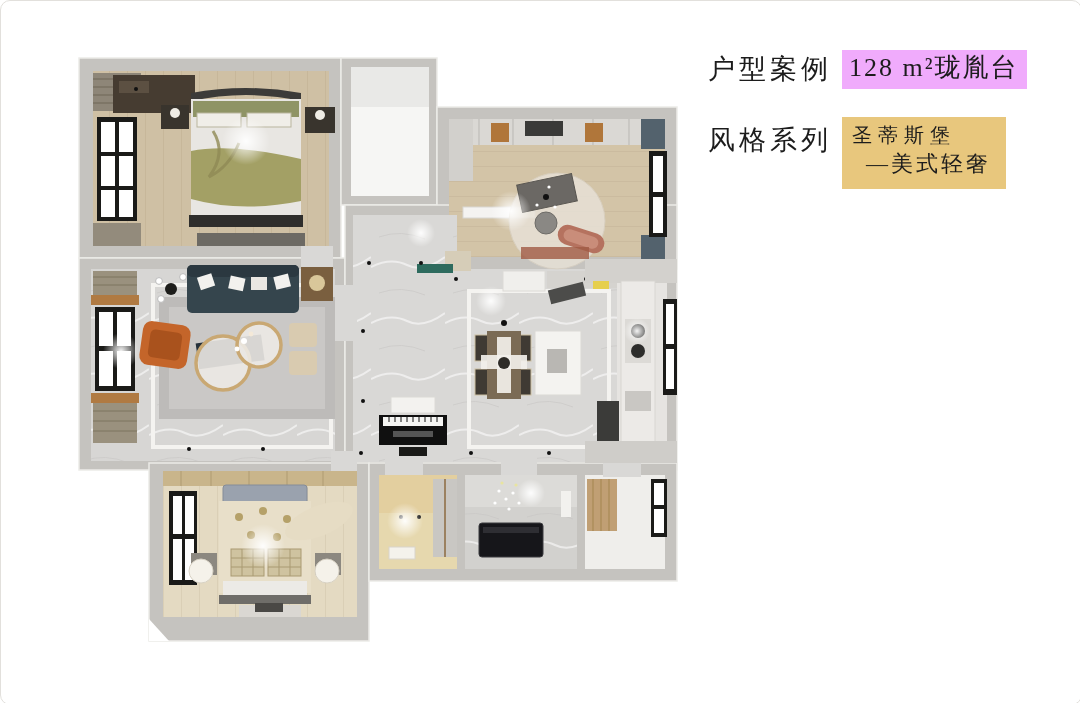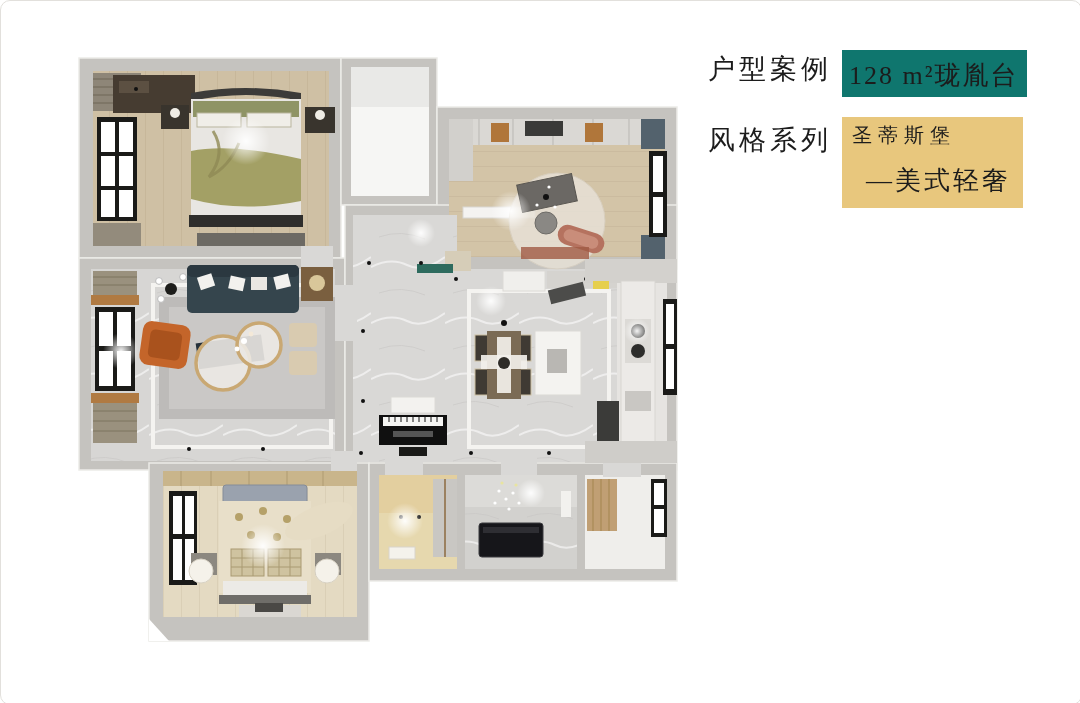--- a/index.html
+++ b/index.html
@@ -7,29 +7,29 @@
     position:relative;width:1080px;height:703px;background:#ffffff;
     border:1px solid #e2e0dc;border-radius:10px;overflow:hidden;
     font-family:"Liberation Serif", serif;
   }
   .floorplan-svg{position:absolute;left:0;top:0;width:1080px;height:703px;}
   .anno{position:absolute;color:#1c1c1c;white-space:nowrap;}
   .anno-label{font-size:27px;letter-spacing:4px;}
   .case-label{left:707px;top:50px;}
   .case-value{
     left:841px;top:49px;font-size:26px;letter-spacing:2px;
-    background:#0f766e;padding:8px 8px 4px 7px;
+    background:#f0abfc;padding:0 8px 4px 7px;
   }
   .style-label{left:707px;top:121px;}
   .style-block{
     left:841px;top:116px;background:#e8c77d;
     padding:5px 12px 10px 10px;min-width:142px;
   }
   .style-line1{display:block;font-size:20px;letter-spacing:6px;}
-  .style-line2{display:block;font-size:26px;letter-spacing:3px;margin-top:14px;padding-left:14px;}
+  .style-line2{display:block;font-size:22px;letter-spacing:3px;padding-left:14px;}
 </style>
 </head>
 <body>
 
 <div class="canvas">
 
 <svg class="floorplan-svg" viewBox="0 0 1080 703" xmlns="http://www.w3.org/2000/svg">
   <defs>
     <radialGradient id="glow">
       <stop offset="0%" stop-color="#ffffff" stop-opacity="0.95"></stop>

